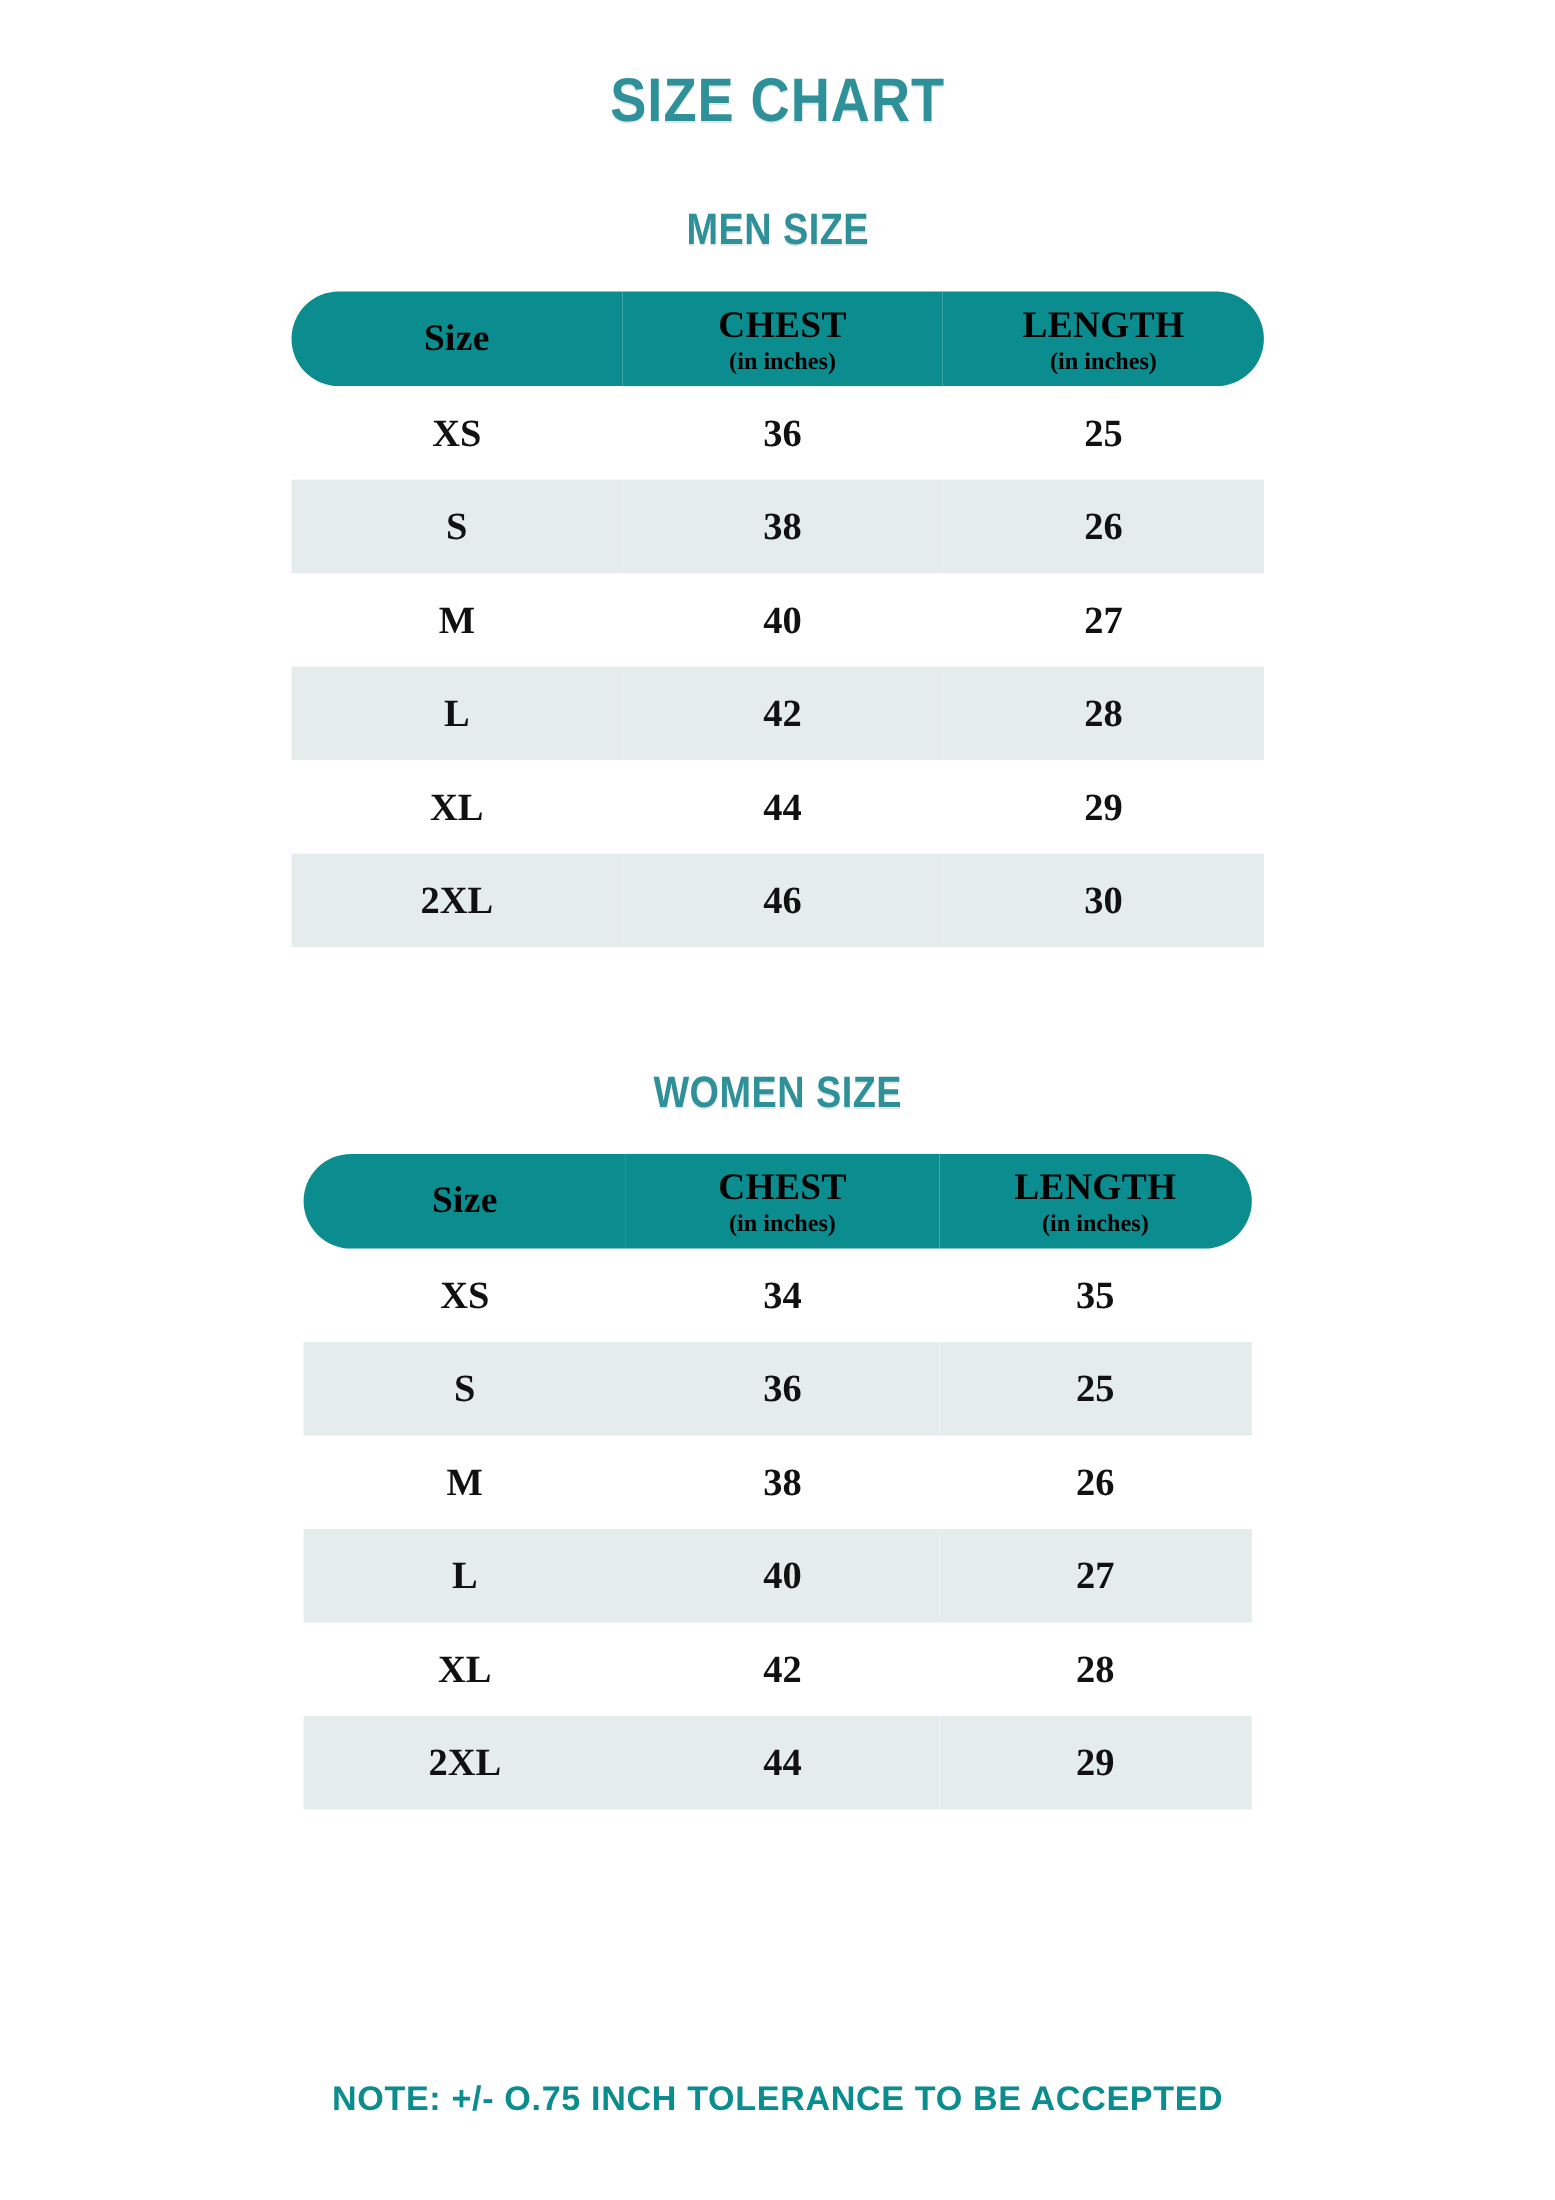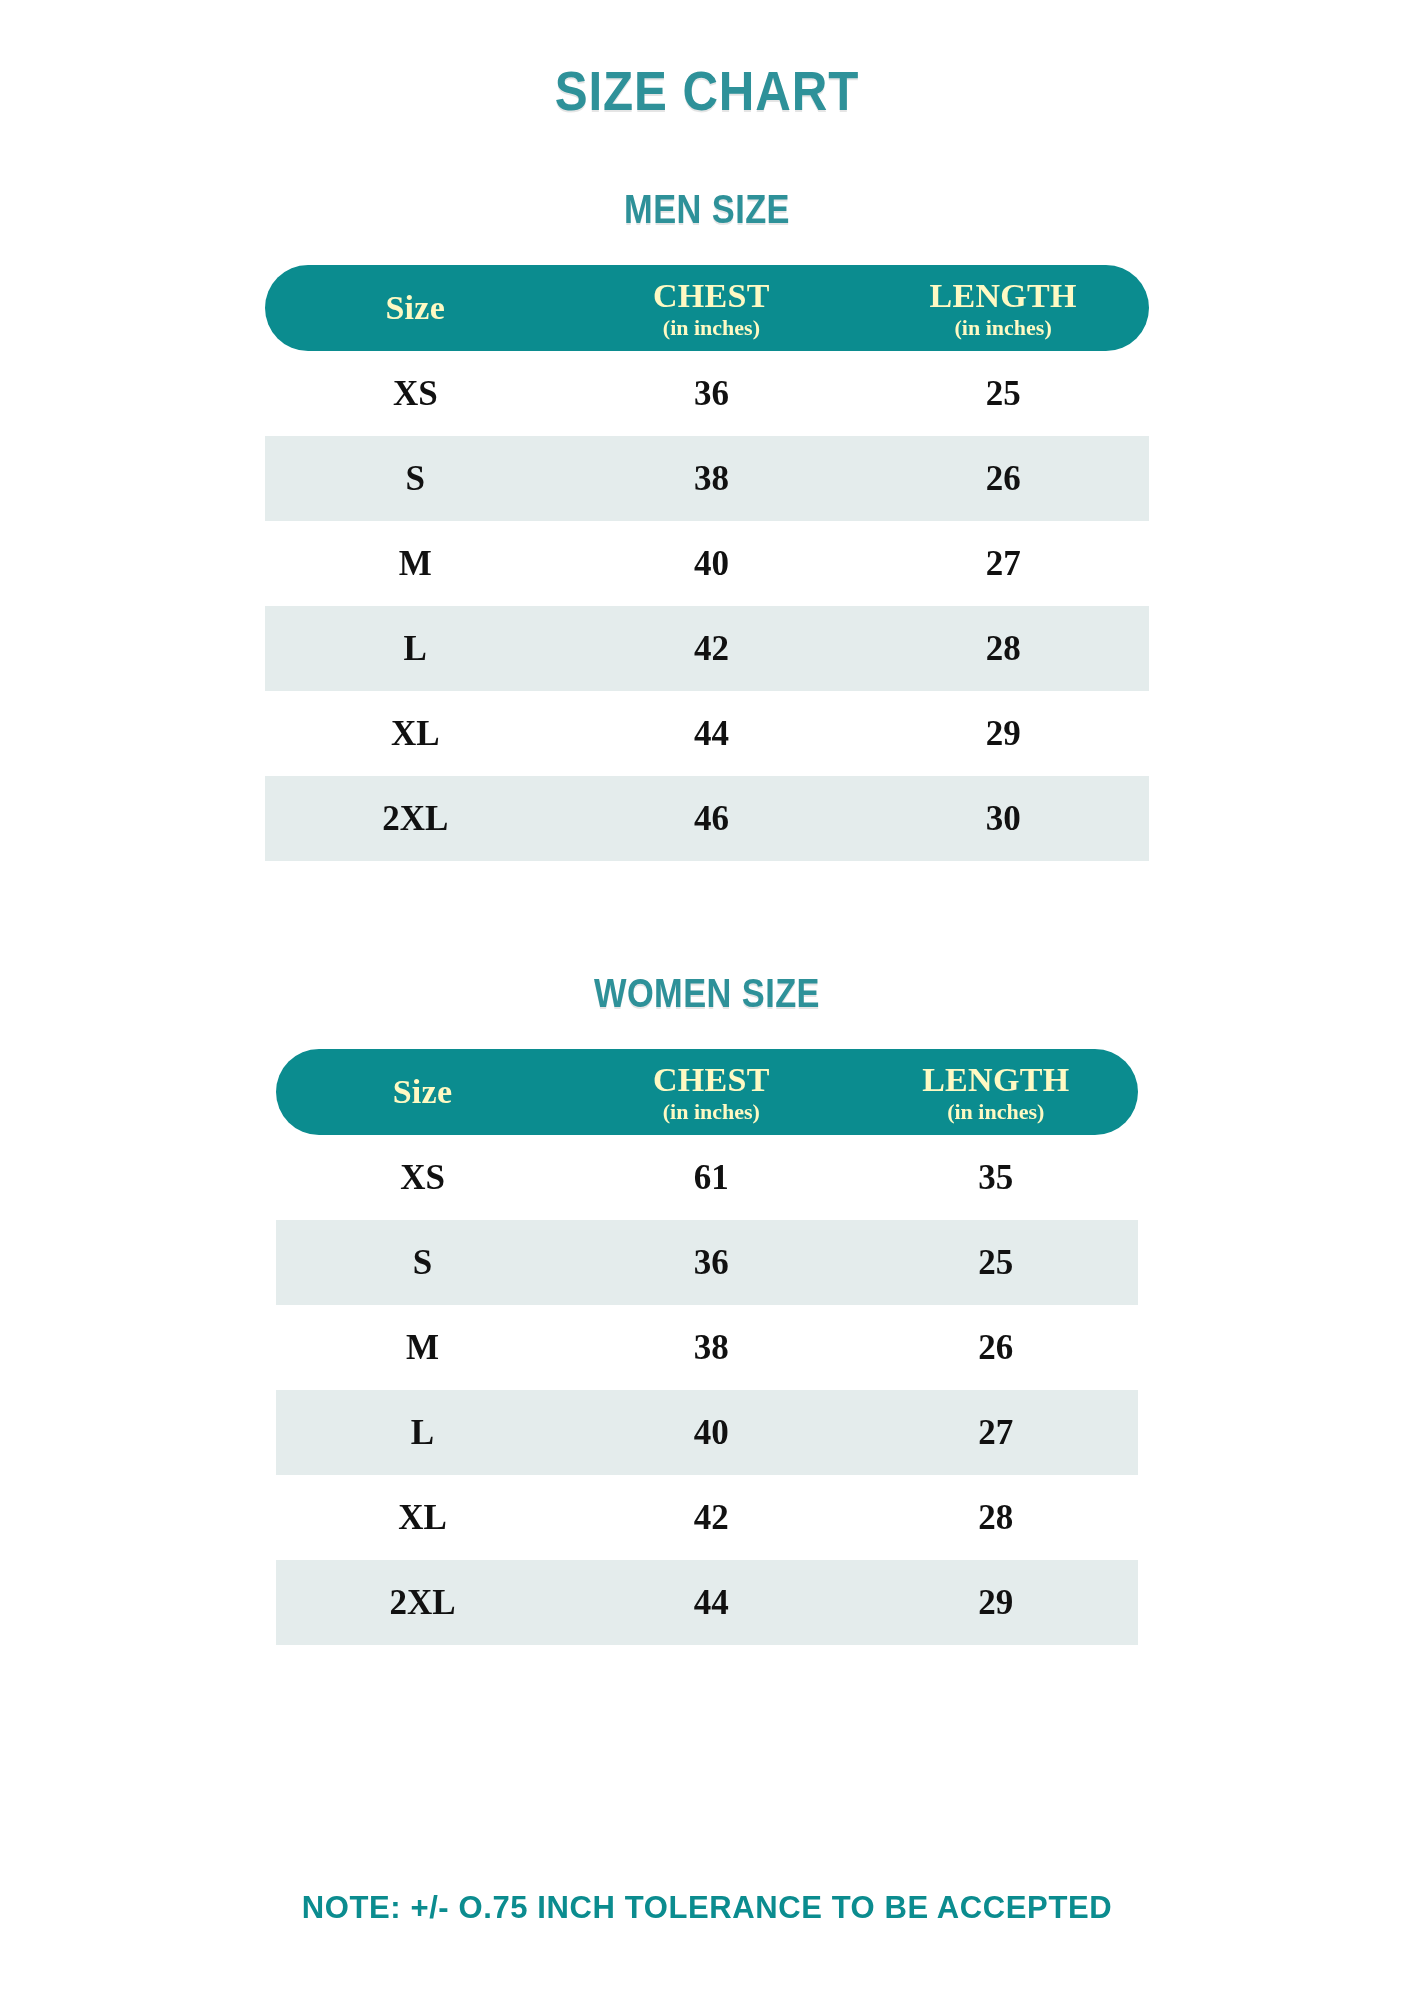--- a/index.html
+++ b/index.html
@@ -48,21 +48,21 @@
     margin: 0 auto;
   }
   .size-table {
     border-collapse: separate;
     border-spacing: 0;
     width: 100%;
     font-family: "Liberation Serif", serif;
   }
   .size-table thead th {
     background: #0b8c8f;
-    color: #fef9c3;
+    color: #000000;
     font-family: "Liberation Serif", serif;
     font-weight: 700;
     padding: 0;
     height: 86px;
     vertical-align: middle;
     text-align: center;
     line-height: 1.06;
   }
   .head-main {
     display: block;
@@ -197,21 +197,21 @@
           </th>
           <th class="col-length">
             <span class="head-main">LENGTH</span>
             <span class="head-sub">(in inches)</span>
           </th>
         </tr>
       </thead>
       <tbody>
         <tr>
           <td>XS</td>
-          <td>61</td>
+          <td>34</td>
           <td>35</td>
         </tr>
         <tr class="alt">
           <td>S</td>
           <td>36</td>
           <td>25</td>
         </tr>
         <tr>
           <td>M</td>
           <td>38</td>

